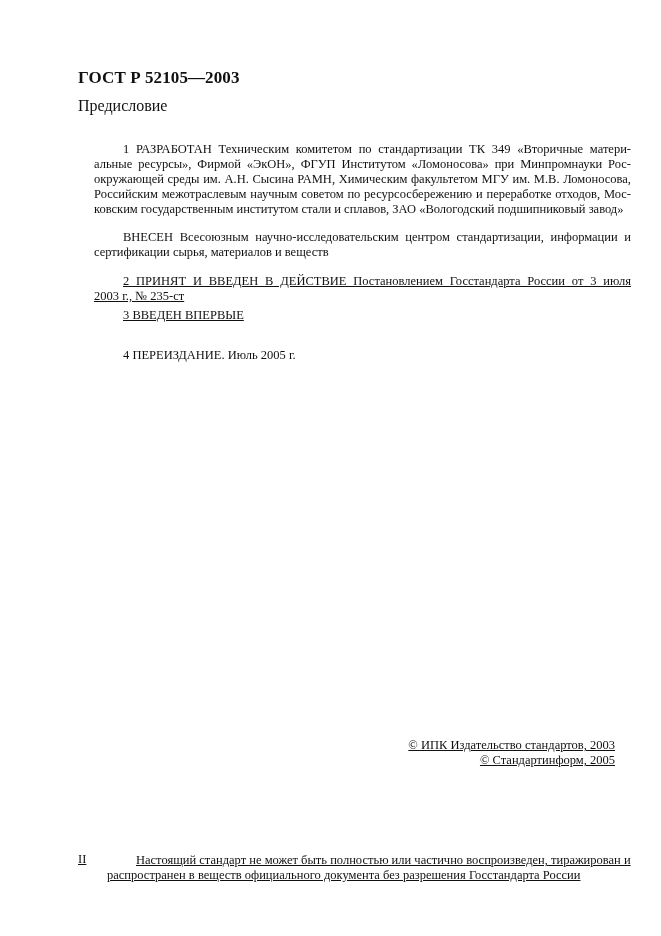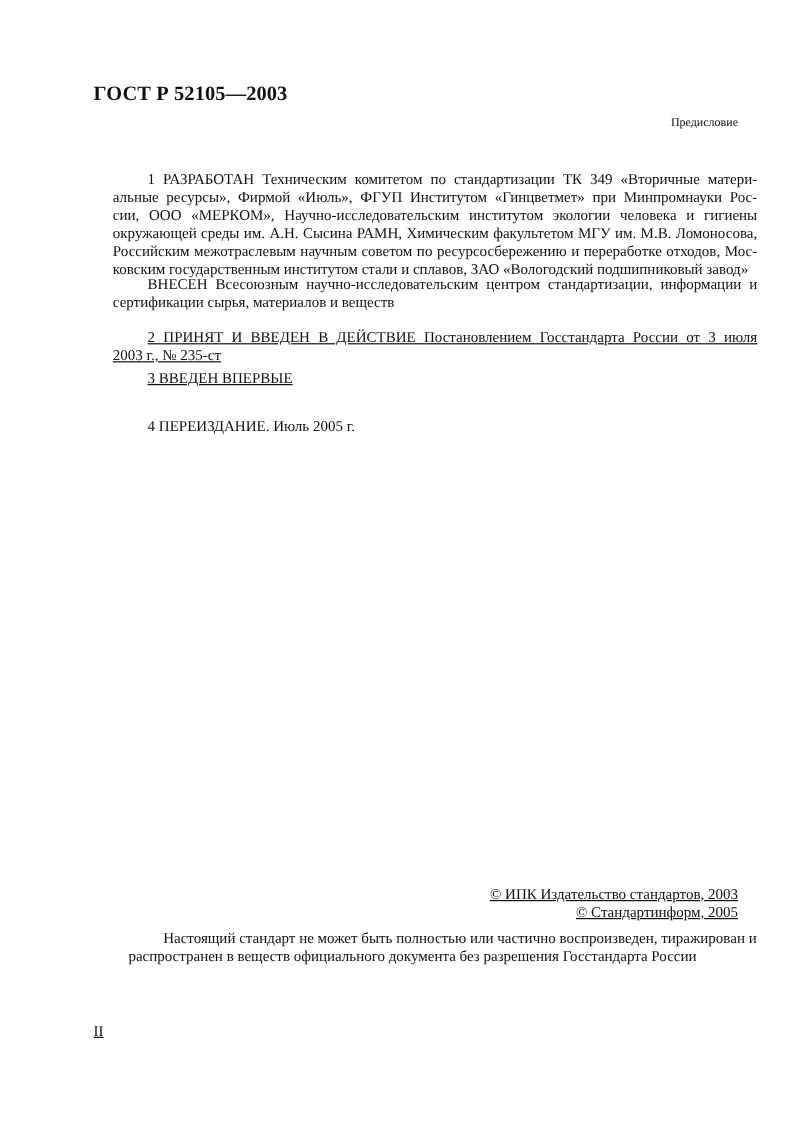--- a/index.html
+++ b/index.html
@@ -21,22 +21,22 @@
       top: 68px;
       font-size: 17px;
       font-weight: bold;
       letter-spacing: 0.1px;
     }
     .preface-title {
       position: absolute;
       left: 78px;
       top: 97px;
       width: 537px;
-      text-align: right;
-      font-size: 10px;
+      text-align: left;
+      font-size: 16px;
     }
     .para {
       position: absolute;
       left: 78px;
       width: 537px;
       font-size: 12.5px;
       line-height: 15px;
       text-align: justify;
       text-indent: 29px;
       margin: 16px;
@@ -86,22 +86,21 @@
   </style>
 </head>
 <body>
 
 <div class="header">ГОСТ Р 52105—2003</div>
 
 <div class="preface-title">Предисловие</div>
 
 <div class="para p1">
   <span class="line indent">1 РАЗРАБОТАН Техническим комитетом по стандартизации ТК 349 «Вторичные матери-</span>
-  <span class="line">альные ресурсы», Фирмой «Июль», ФГУП Институтом «Гинцветмет» при Минпромнауки Рос-</span>
-  <span class="line">сии, ООО «МЕРКОМ», Научно-исследовательским институтом экологии человека и гигиены</span>
+  <span class="line">альные ресурсы», Фирмой «ЭкОН», ФГУП Институтом «Ломоносова» при Минпромнауки Рос-</span>
   <span class="line">окружающей среды им. А.Н. Сысина РАМН, Химическим факультетом МГУ им. М.В. Ломоносова,</span>
   <span class="line">Российским межотраслевым научным советом по ресурсосбережению и переработке отходов, Мос-</span>
   <span class="line last">ковским государственным институтом стали и сплавов, ЗАО «Вологодский подшипниковый завод»</span>
 </div>
 
 <div class="para p2">
   <span class="line indent">ВНЕСЕН Всесоюзным научно-исследовательским центром стандартизации, информации и</span>
   <span class="line last">сертификации сырья, материалов и веществ</span>
 </div>
 
@@ -116,18 +115,18 @@
 
 <div class="para p5">
   <span class="line indent last">4 ПЕРЕИЗДАНИЕ. Июль 2005 г.</span>
 </div>
 
 <div class="copyright">
   <div>© ИПК Издательство стандартов, 2003</div>
   <div>©  Стандартинформ, 2005</div>
 </div>
 
-<div class="notice para" style="top:775px;">
+<div class="notice para" style="top:853px;text-decoration:underline;">
   <span class="line indent">Настоящий стандарт не может быть полностью или частично воспроизведен, тиражирован и</span>
   <span class="line last">распространен в веществ официального документа без разрешения Госстандарта России</span>
 </div>
 
 <div class="page-num">II</div>
 
 </body></html>

